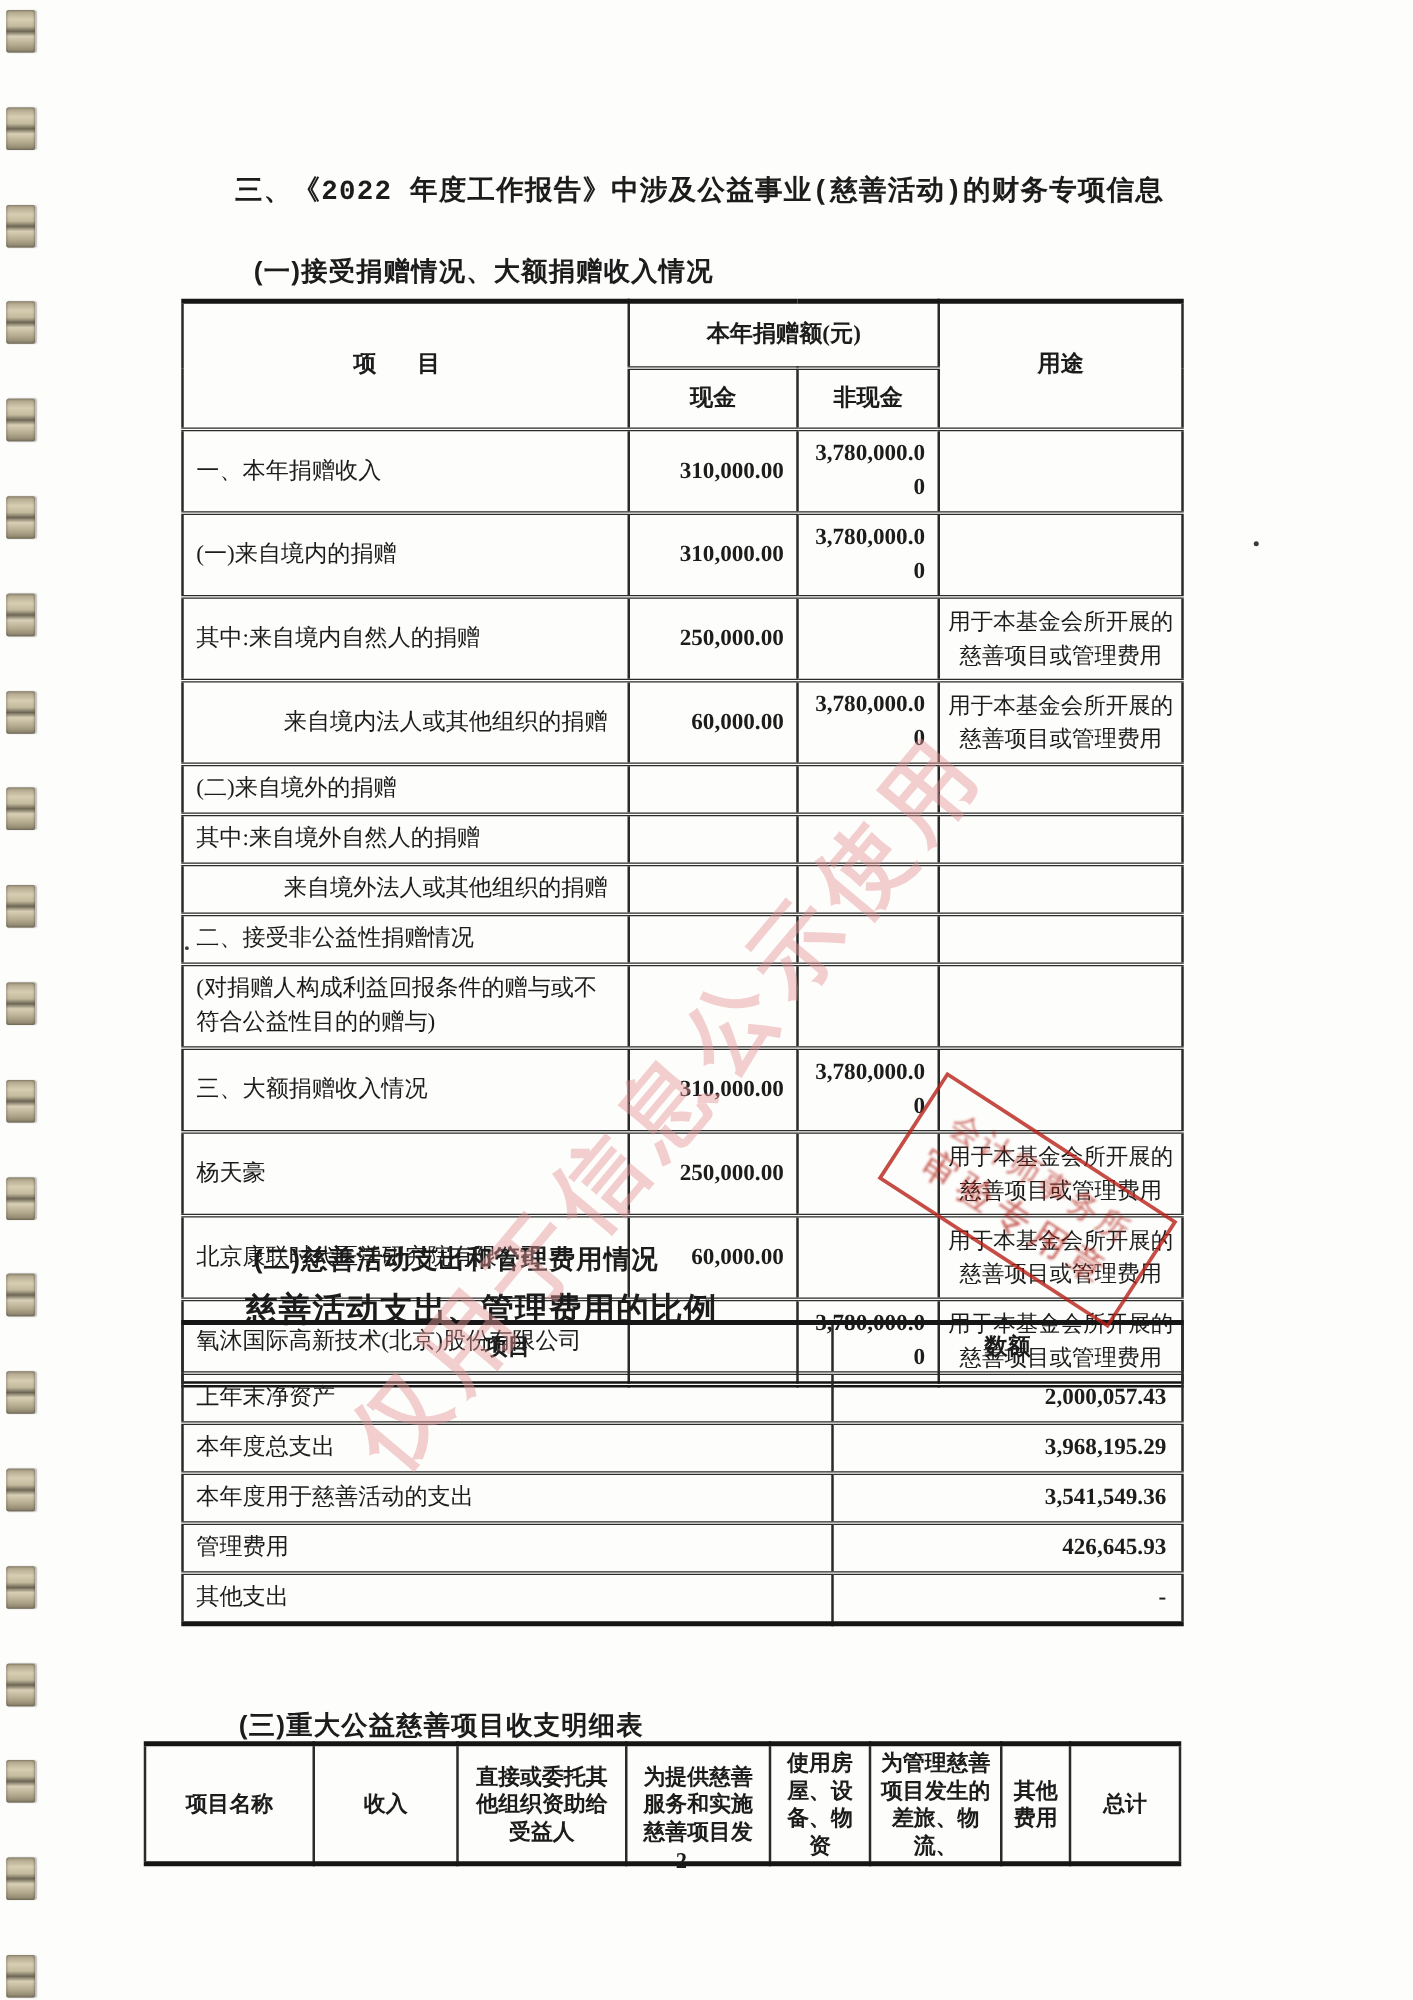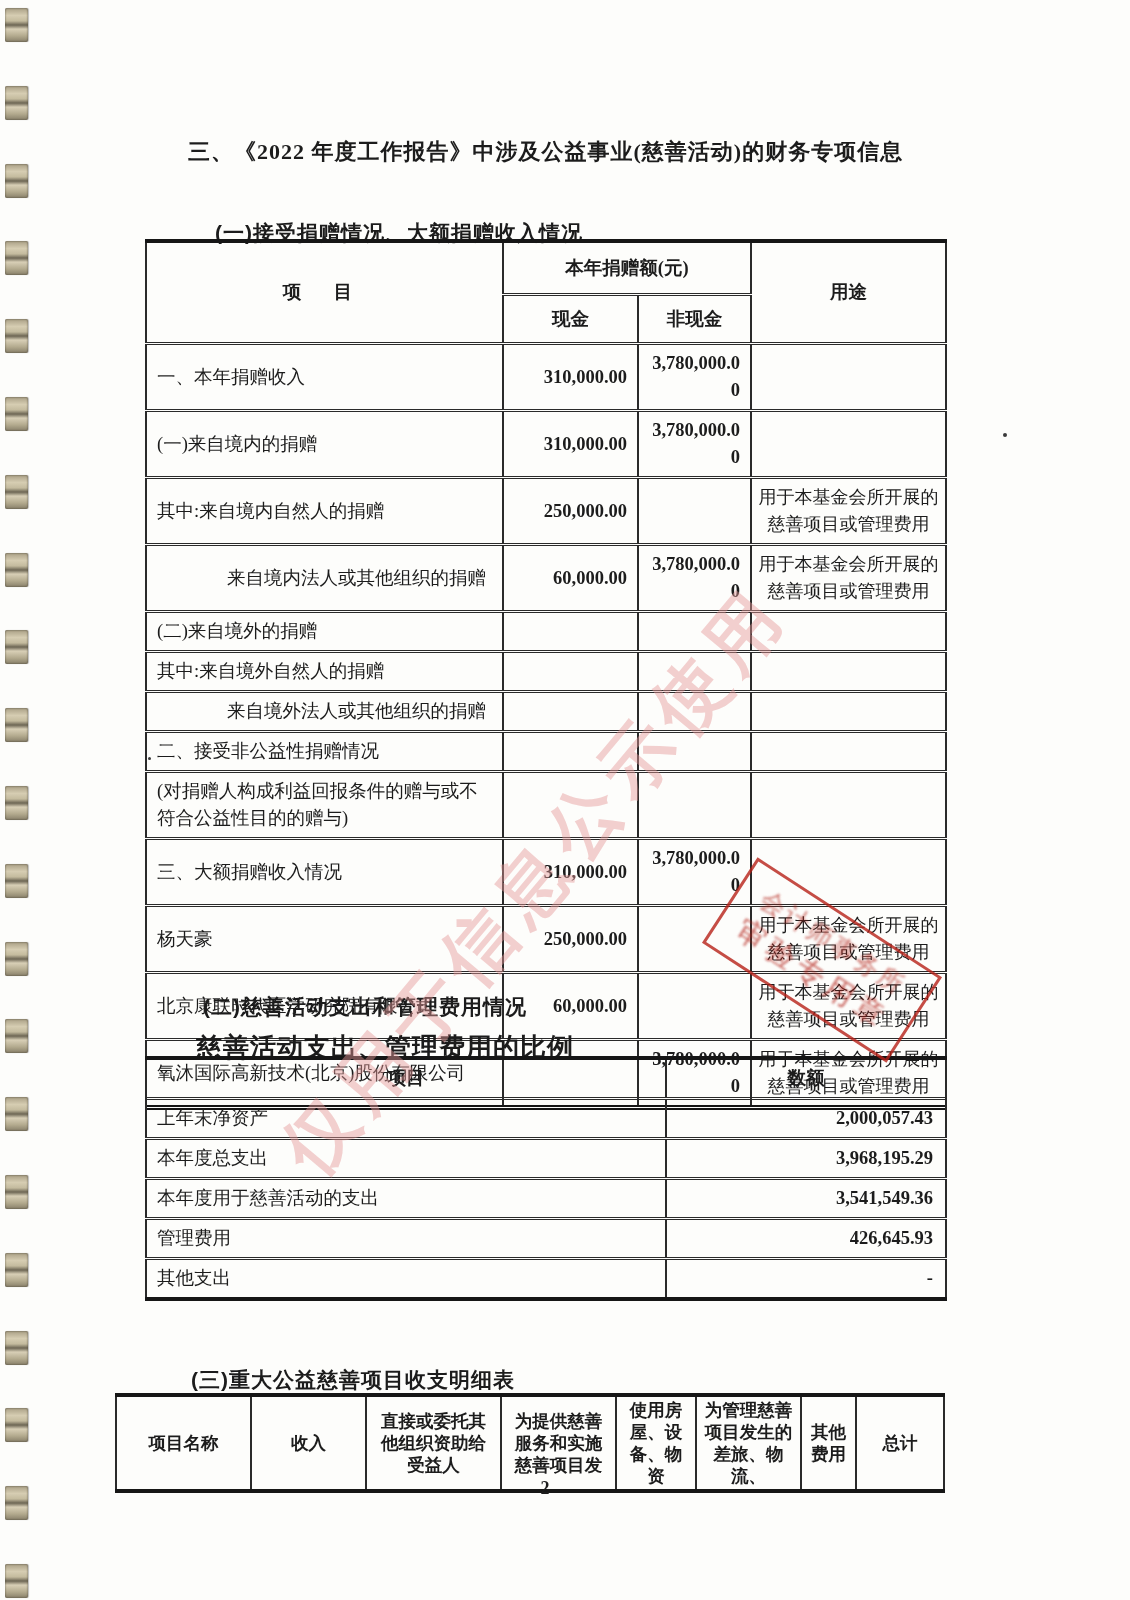--- a/index.html
+++ b/index.html
@@ -12,29 +12,29 @@
   
   #binding-strip{position:absolute;left:0;top:0;width:40px;height:1600px;}
   .hole{
     position:absolute;left:5px;width:23px;height:34px;border-radius:2px;
     background:linear-gradient(180deg,#a99f85 0%,#d6cdb2 22%,#c4bb9e 38%,#6d6654 50%,#d8cfb6 62%,#b3aa8e 82%,#877f69 100%);
     box-shadow:inset 0 0 2px #4a4436, 1px 0 1px rgba(0,0,0,.25);
   }
   
   .doc-title{
     position:absolute;left:188px;top:137px;
-    font-family:Liberation Serif, serif;
+    font-family:Liberation Mono, monospace;
     font-weight:bold;font-size:22px;letter-spacing:1px;white-space:nowrap;
   }
   .sec-heading{
     position:absolute;
     font-family:"Liberation Sans","DejaVu Sans",sans-serif;
     font-weight:bold;font-size:21px;letter-spacing:1px;white-space:nowrap;
   }
-  #s1-heading{left:215px;top:203px;margin-top:16px;}
+  #s1-heading{left:203px;top:203px;}
   #s2-heading{left:203px;top:993px;}
   #s2-subtitle{left:196px;top:1030px;font-size:26px;}
   #s3-heading{left:191px;top:1366px;}
   
   table{border-collapse:collapse;table-layout:fixed;position:absolute;background:transparent;}
   td,th{
     border-left:2px solid #2a2a2a;border-right:2px solid #2a2a2a;
     border-top:3px double #2a2a2a;border-bottom:3px double #2a2a2a;
     font-size:18.5px;line-height:27px;padding:5px 8px;vertical-align:middle;
     word-break:break-all;

